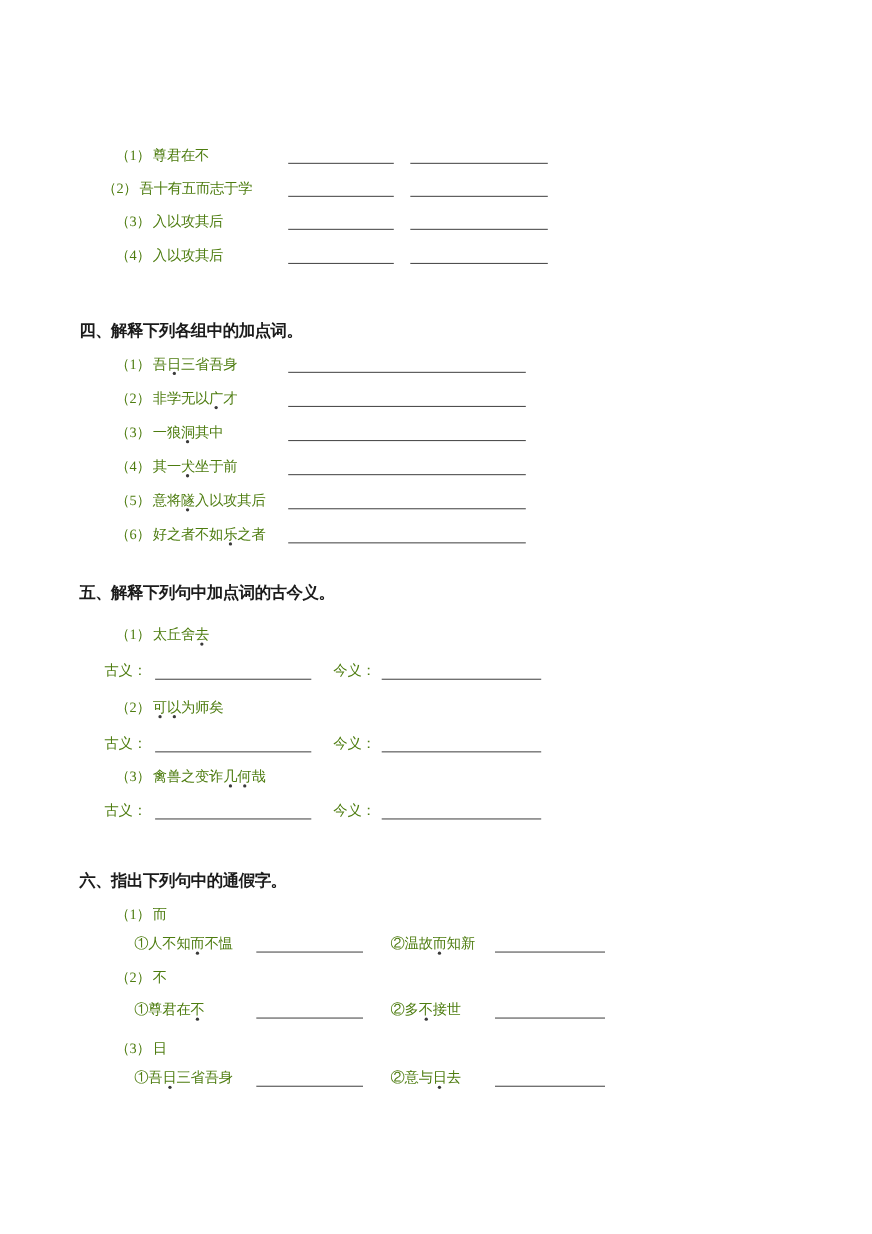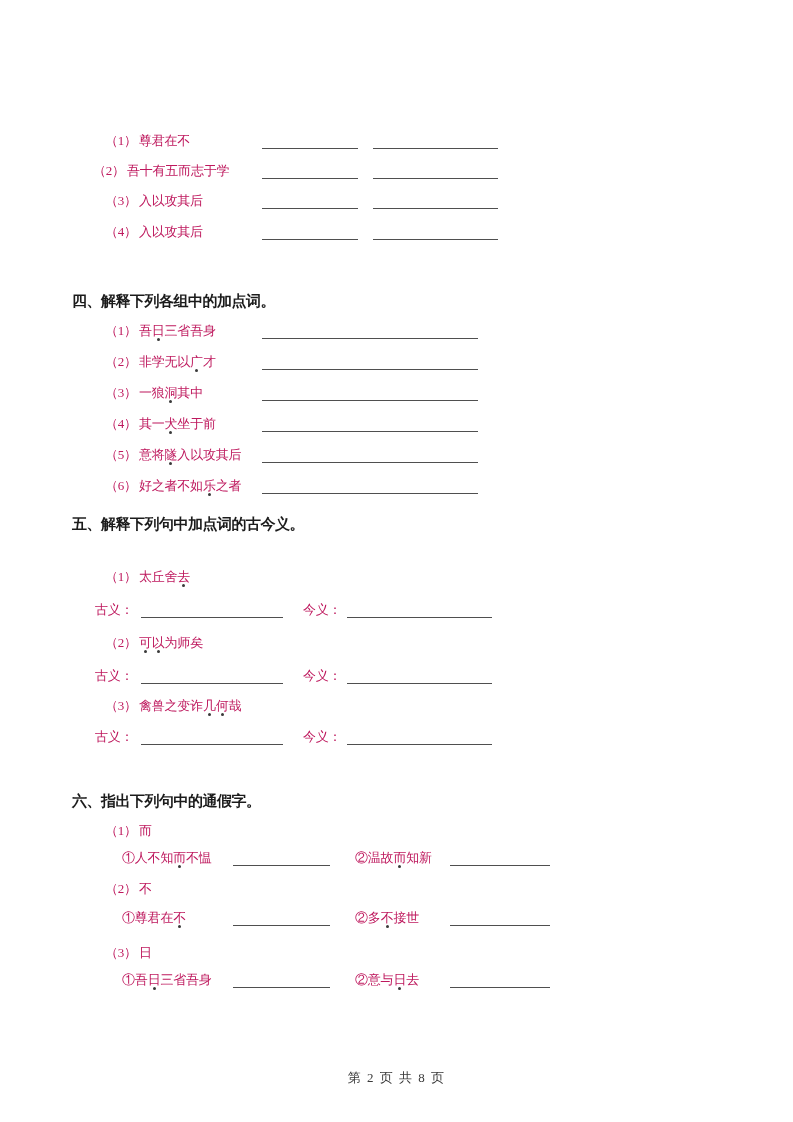--- a/index.html
+++ b/index.html
@@ -20,21 +20,21 @@
     line-height:20px;
     color:#1b1b1b;
     white-space:nowrap;
   }
   .line {
     position:absolute;
     font-size:13px;
     line-height:20px;
     letter-spacing:-0.2px;
     white-space:nowrap;
-    color:#be185d;
+    color:#4d7c0f;
   }
   .num { margin-right:2px; }
   .blank {
     position:absolute;
     height:17px;
     border-bottom:1px solid #4f4f4f;
   }
   .em-dot { position:relative; }
   .em-dot::after {
     content:'';
@@ -90,21 +90,21 @@
 
   <div class="line" style="left:105px;top:414px"><span class="num">（4）</span><span>其一<span class="em-dot">犬</span>坐于前</span></div>
   <div class="blank" style="left:262px;top:414px;width:216px"></div>
 
   <div class="line" style="left:105px;top:445px"><span class="num">（5）</span><span>意将<span class="em-dot">隧</span>入以攻其后</span></div>
   <div class="blank" style="left:262px;top:445px;width:216px"></div>
 
   <div class="line" style="left:105px;top:476px"><span class="num">（6）</span><span>好之者不如<span class="em-dot">乐</span>之者</span></div>
   <div class="blank" style="left:262px;top:476px;width:216px"></div>
 
-  <div class="sec-title" style="left:72px;top:514px">五、解释下列句中加点词的古今义。</div>
+  <div class="sec-title" style="left:72px;top:530px">五、解释下列句中加点词的古今义。</div>
 
   <div class="line" style="left:105px;top:567px"><span class="num">（1）</span><span>太丘舍<span class="em-dot">去</span></span></div>
   <div class="line" style="left:95px;top:600px">古义：</div>
   <div class="blank" style="left:141px;top:600px;width:142px"></div>
   <div class="line" style="left:303px;top:600px">今义：</div>
   <div class="blank" style="left:347px;top:600px;width:145px"></div>
 
   <div class="line" style="left:105px;top:633px"><span class="num">（2）</span><span><span class="em-dot">可</span><span class="em-dot">以</span>为师矣</span></div>
   <div class="line" style="left:95px;top:666px">古义：</div>
   <div class="blank" style="left:141px;top:666px;width:142px"></div>
@@ -130,15 +130,14 @@
   <div class="blank" style="left:233px;top:908px;width:97px"></div>
   <div class="line" style="left:355px;top:908px"><span>②</span><span>多<span class="em-dot">不</span>接世</span></div>
   <div class="blank" style="left:450px;top:908px;width:100px"></div>
 
   <div class="line" style="left:105px;top:943px"><span class="num">（3）</span><span>日</span></div>
   <div class="line" style="left:122px;top:970px"><span>①</span><span>吾<span class="em-dot">日</span>三省吾身</span></div>
   <div class="blank" style="left:233px;top:970px;width:97px"></div>
   <div class="line" style="left:355px;top:970px"><span>②</span><span>意与<span class="em-dot">日</span>去</span></div>
   <div class="blank" style="left:450px;top:970px;width:100px"></div>
 
-  <div class="footer" style="top:1068px">第 2 页 共 8 页</div>
 
 </div>
 
 </body></html>

